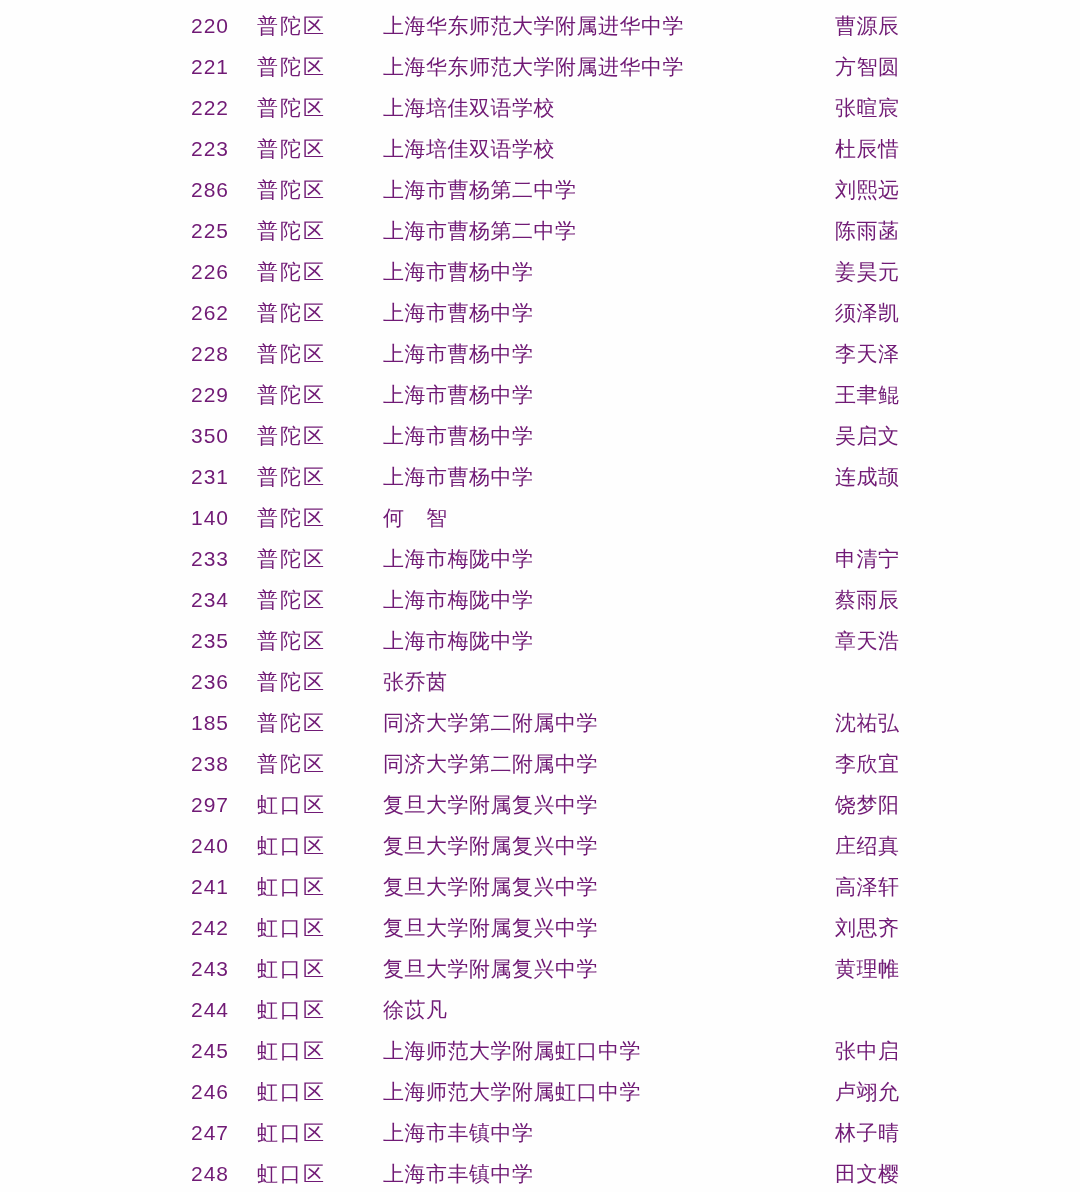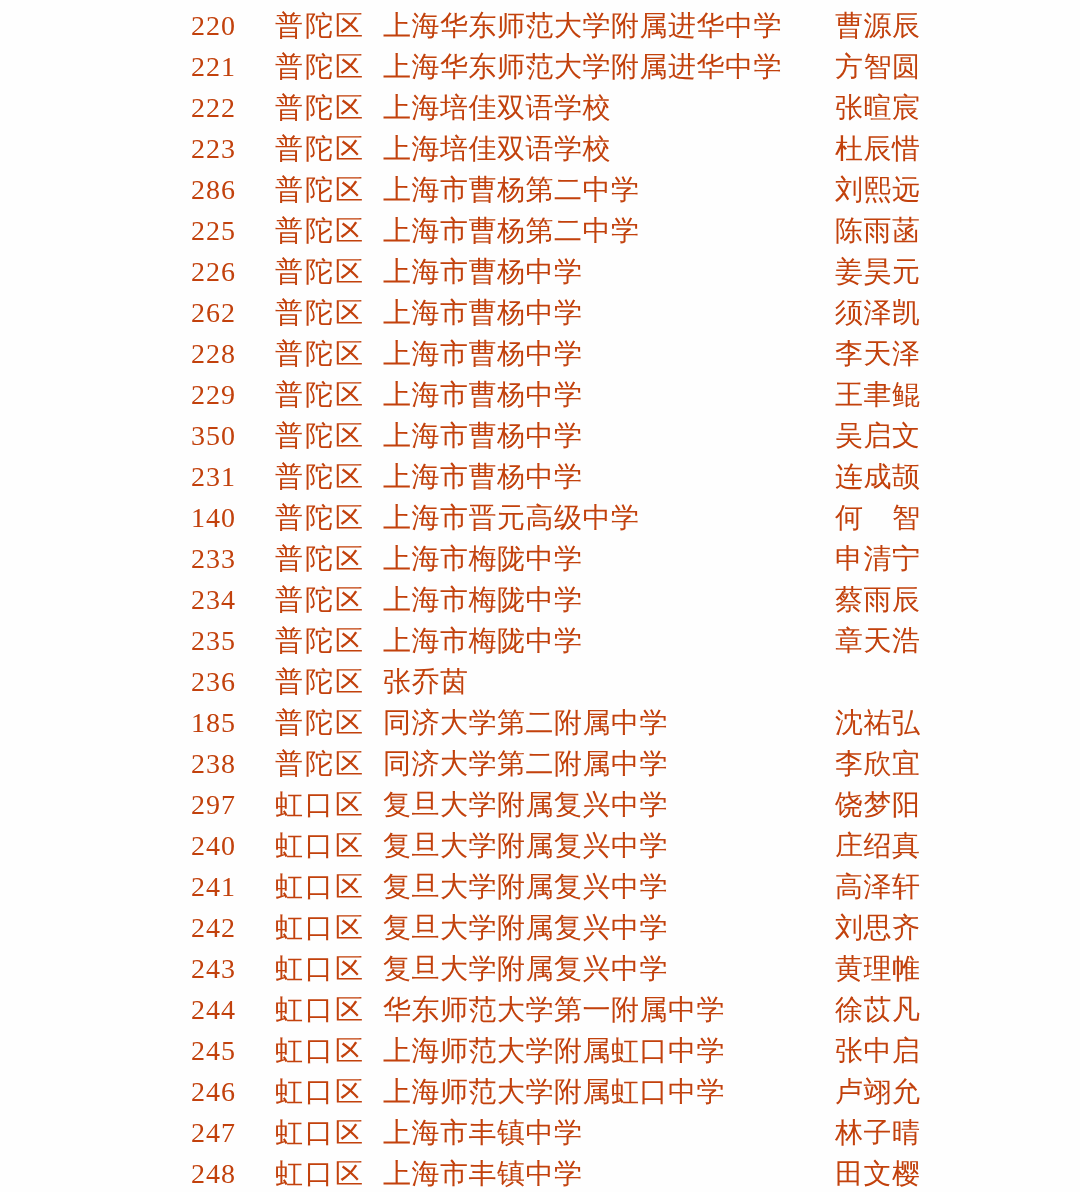--- a/index.html
+++ b/index.html
@@ -6,43 +6,42 @@
     margin: 0;
     padding: 0;
     background: #ffffff;
   }
   .page {
     position: relative;
     width: 1080px;
     height: 1192px;
     background: #fefefe;
     overflow: hidden;
-    font-family: Liberation Serif, serif;
-    color: #c2410c;
-    font-size: 28px;
+    font-family: Liberation Sans, sans-serif;
+    color: #701a75;
+    font-size: 21px;
   }
   .roster {
     padding-top: 5px;
   }
   .row {
     display: flex;
     align-items: center;
     height: 41px;
     white-space: nowrap;
   }
   .c-num {
     margin-left: 191px;
     width: 66px;
     letter-spacing: 1px;
     font-variant-numeric: lining-nums;
   }
   .c-district {
     width: 126px;
     letter-spacing: 2px;
-    text-align: center;
   }
   .c-school {
     width: 452px;
     letter-spacing: 0.5px;
   }
   .c-name {
     width: 90px;
     letter-spacing: 0.5px;
   }
 </style>
@@ -131,21 +130,20 @@
   <div class="row">
     <span class="c-num">231</span>
     <span class="c-district">普陀区</span>
     <span class="c-school">上海市曹杨中学</span>
     <span class="c-name">连成颉</span>
   </div>
 
   <div class="row">
     <span class="c-num">140</span>
     <span class="c-district">普陀区</span>
-    <span class="c-school">上海市晋元高级中学</span>
     <span class="c-name">何　智</span>
   </div>
 
   <div class="row">
     <span class="c-num">233</span>
     <span class="c-district">普陀区</span>
     <span class="c-school">上海市梅陇中学</span>
     <span class="c-name">申清宁</span>
   </div>
 
@@ -214,21 +212,20 @@
   <div class="row">
     <span class="c-num">243</span>
     <span class="c-district">虹口区</span>
     <span class="c-school">复旦大学附属复兴中学</span>
     <span class="c-name">黄理帷</span>
   </div>
 
   <div class="row">
     <span class="c-num">244</span>
     <span class="c-district">虹口区</span>
-    <span class="c-school">华东师范大学第一附属中学</span>
     <span class="c-name">徐苡凡</span>
   </div>
 
   <div class="row">
     <span class="c-num">245</span>
     <span class="c-district">虹口区</span>
     <span class="c-school">上海师范大学附属虹口中学</span>
     <span class="c-name">张中启</span>
   </div>
 

